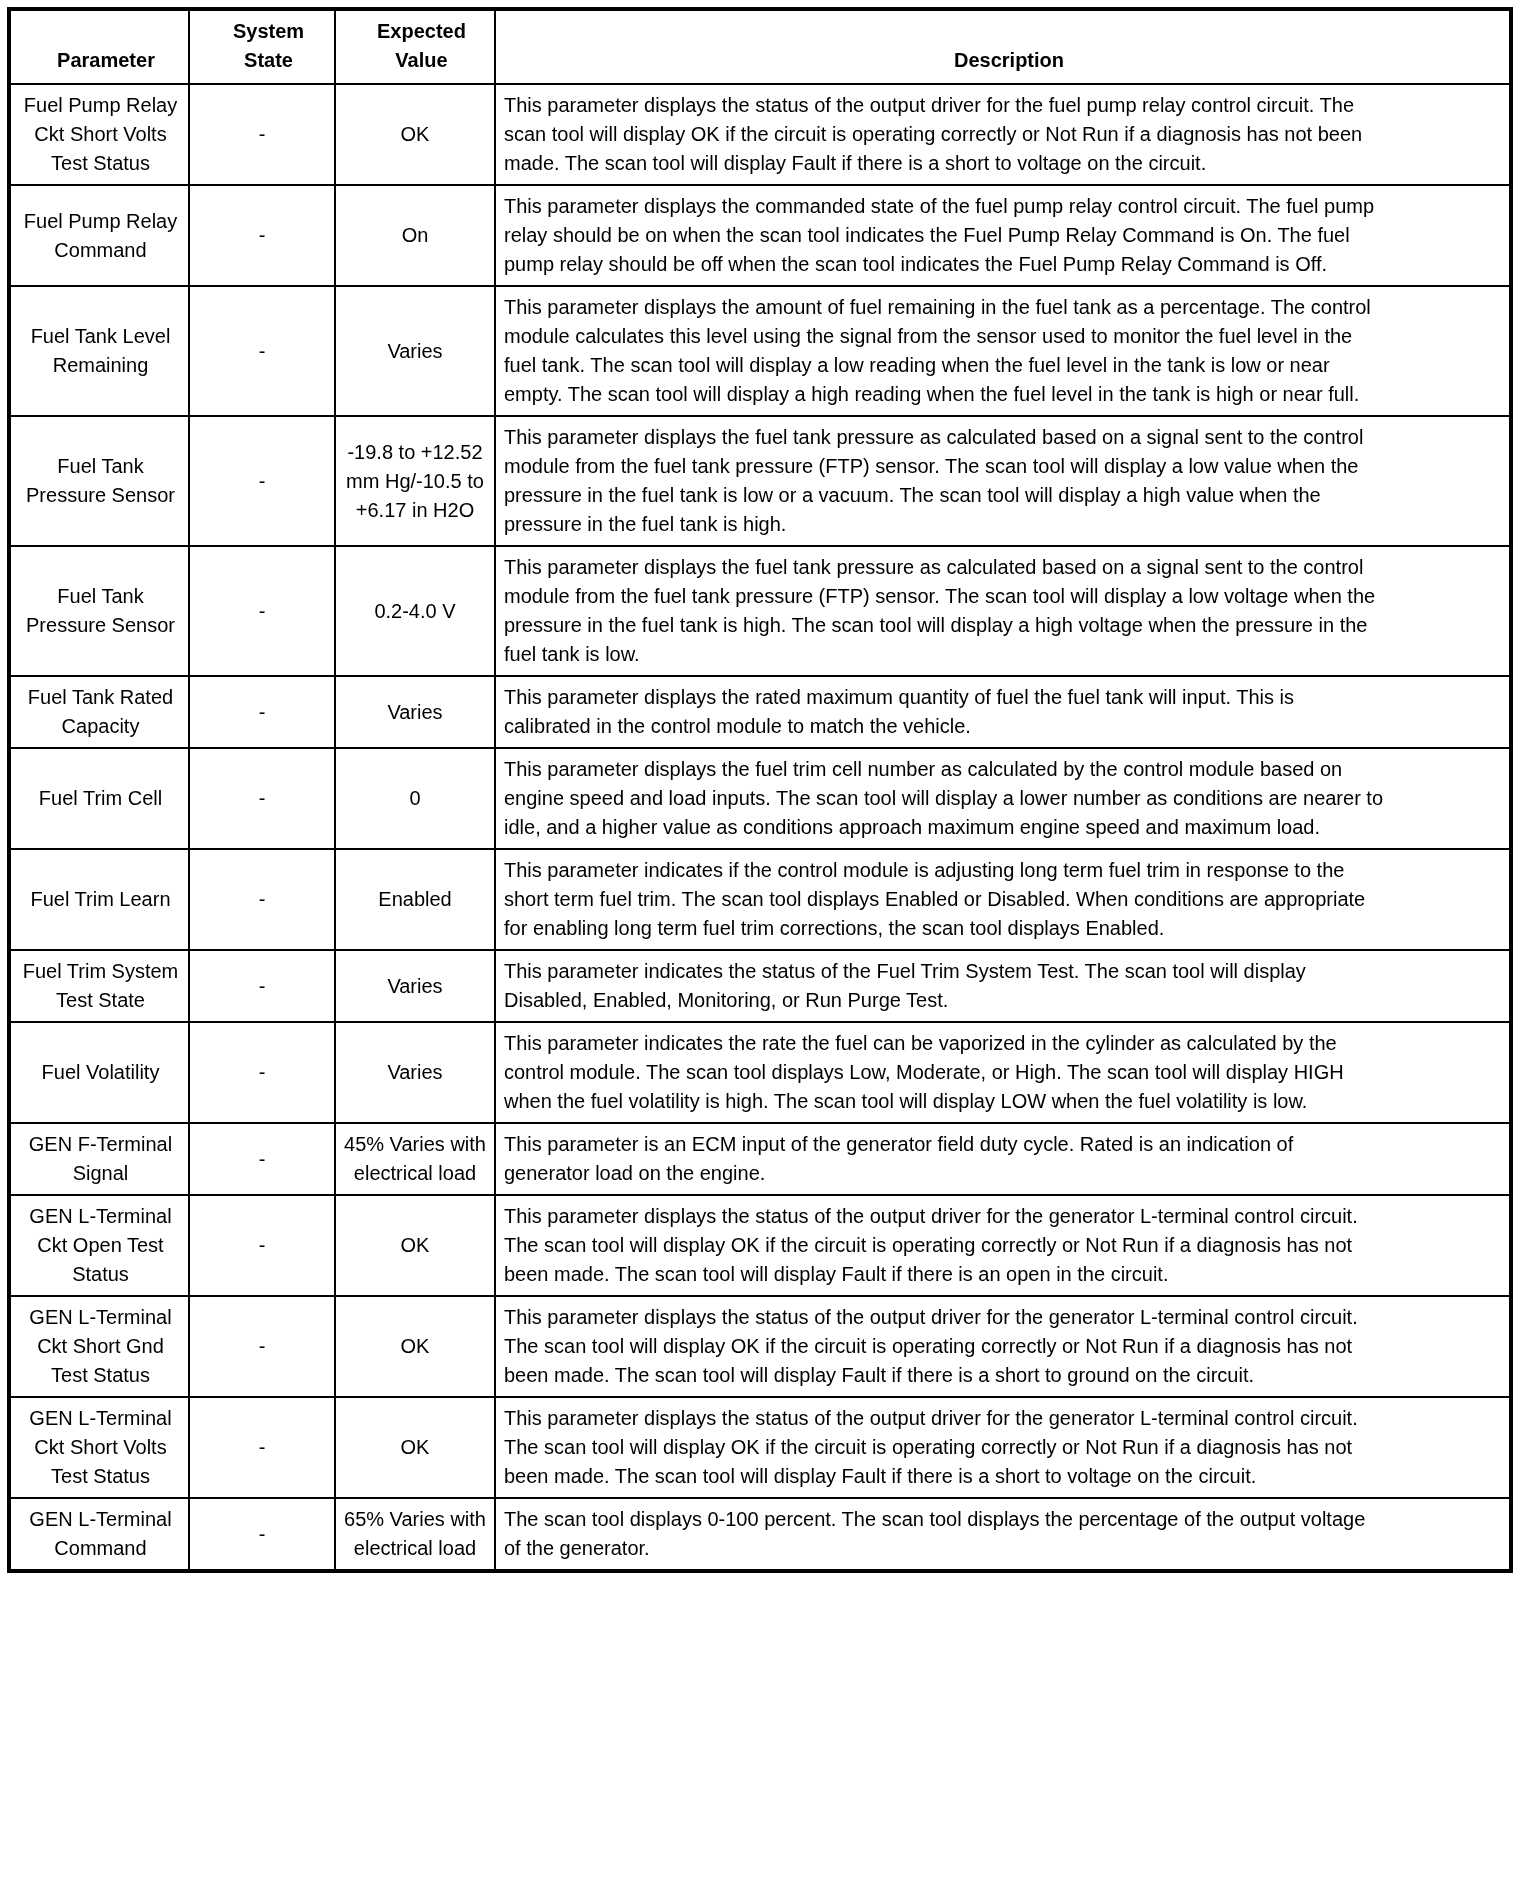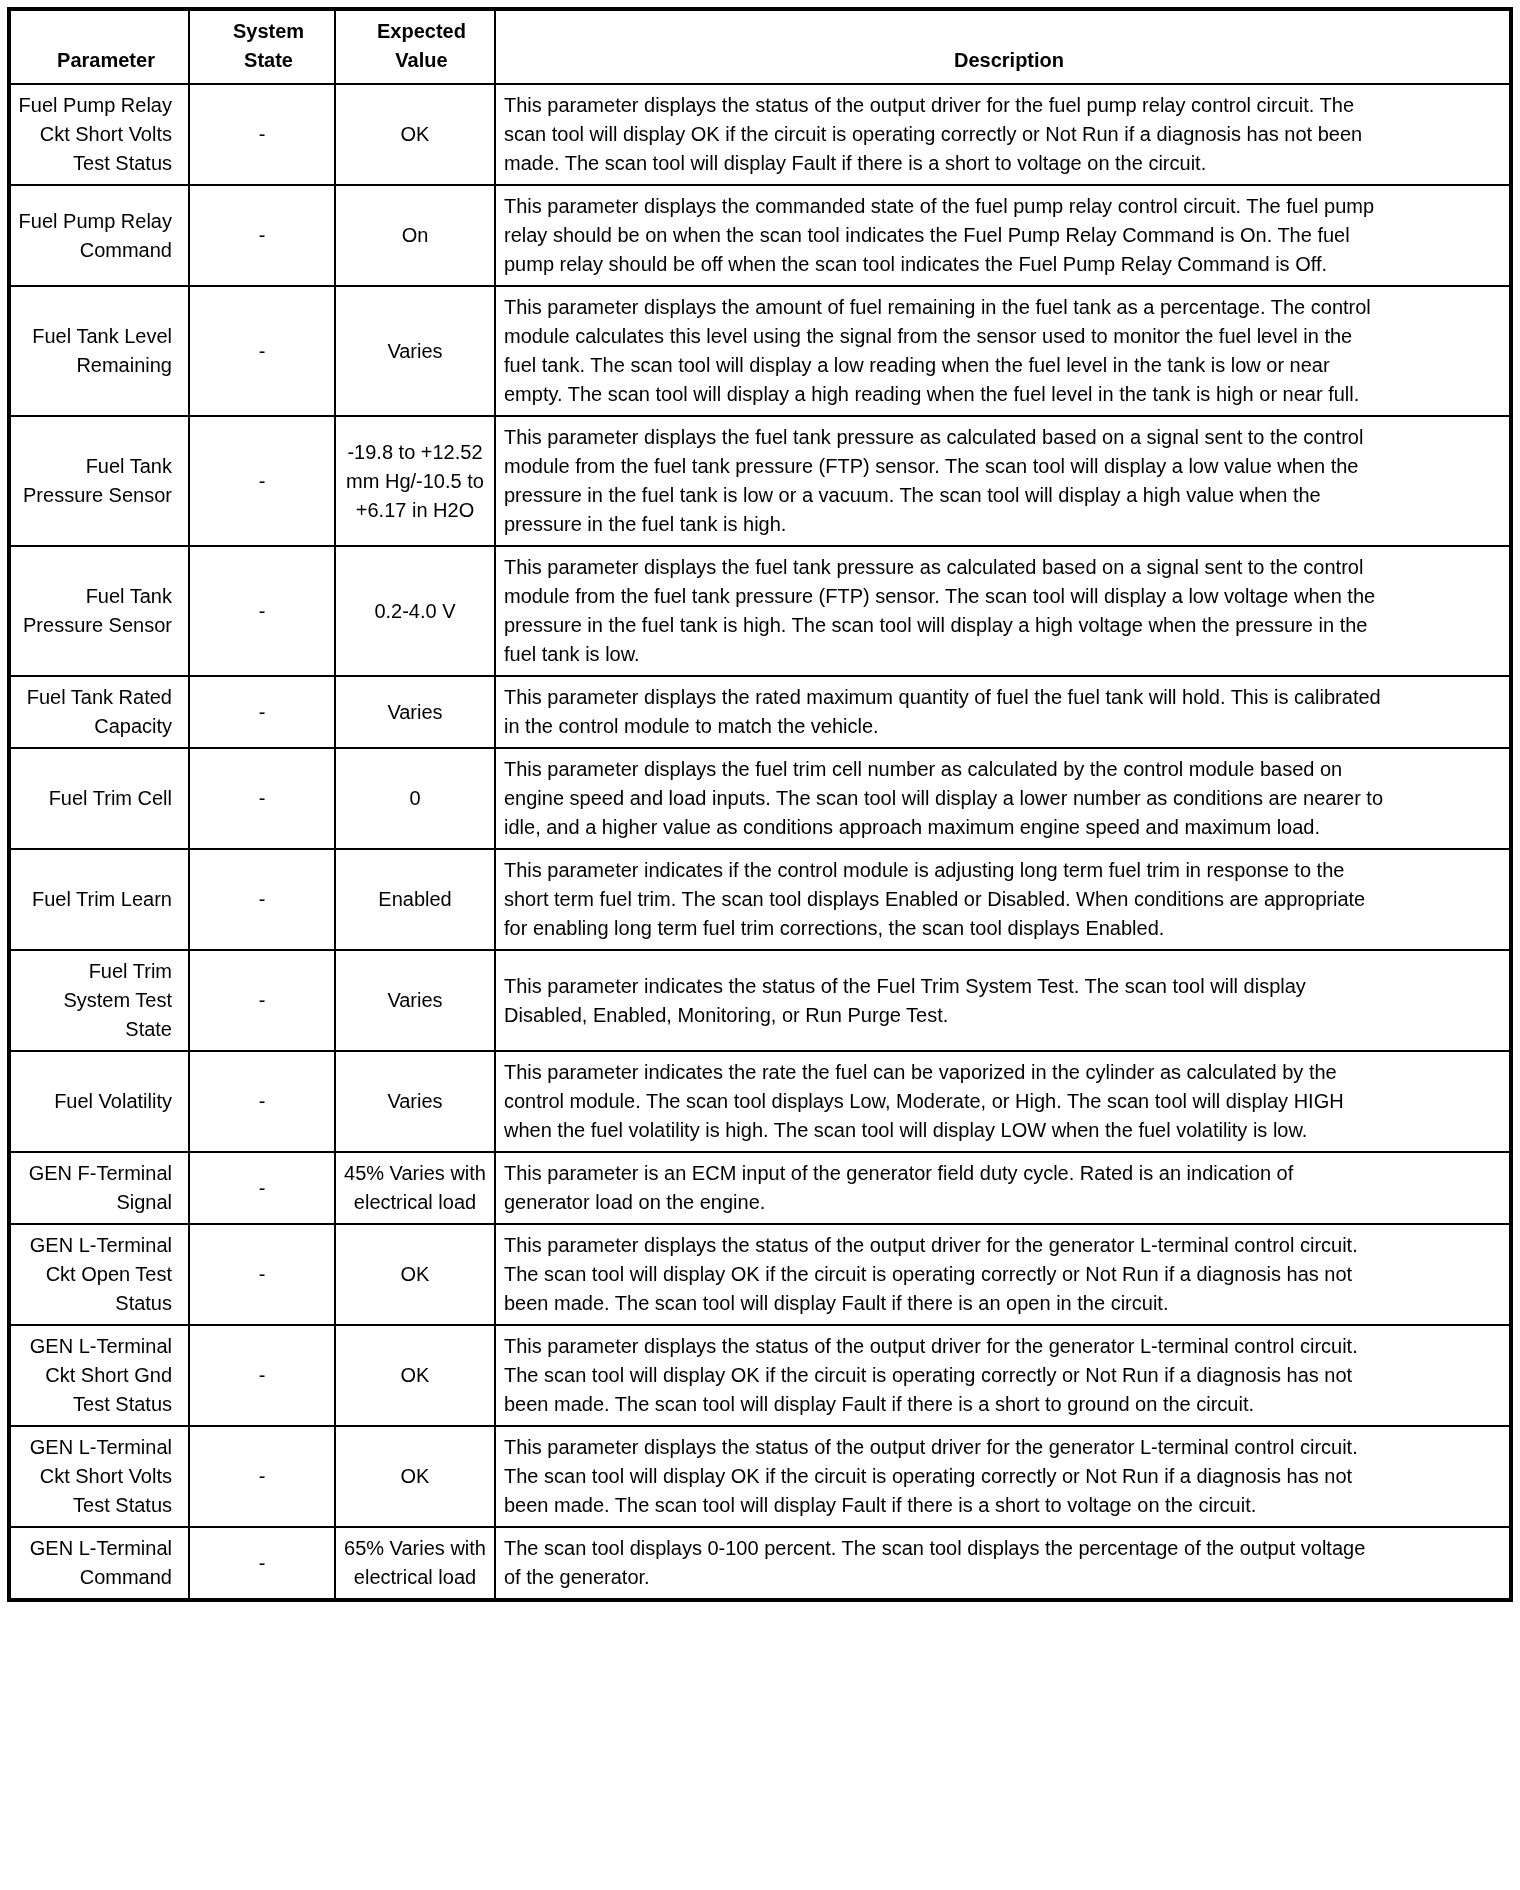--- a/index.html
+++ b/index.html
@@ -34,21 +34,21 @@
   .param-table th {
     font-weight: bold;
     text-align: center;
     vertical-align: bottom;
     white-space: pre-line;
     padding: 6px 3px 8px 16px;
   }
   col.col-parameter  { width: 180px; }
   col.col-state      { width: 146px; }
   col.col-expected   { width: 160px; }
-  td.cell-parameter  { text-align: right; padding-left: 6px; padding-right: 16px; }
+  td.cell-parameter  { text-align: center; padding-left: 6px; padding-right: 4px; }
   td.cell-state      { text-align: center; }
   td.cell-expected   { text-align: center; padding-left: 4px; padding-right: 4px; margin-top: 24px; }
   td.cell-description{ text-align: left; }
   .desc-text { max-width: 880px; }
 </style>
 </head>
 <body>
 
 <div class="page">
   <table class="param-table">
@@ -106,21 +106,21 @@
           <td class="cell-expected">0.2-4.0 V</td>
           <td class="cell-description">
             <div class="desc-text">This parameter displays the fuel tank pressure as calculated based on a signal sent to the control module from the fuel tank pressure (FTP) sensor. The scan tool will display a low voltage when the pressure in the fuel tank is high. The scan tool will display a high voltage when the pressure in the fuel tank is low.</div>
           </td>
         </tr>
         <tr>
           <td class="cell-parameter">Fuel Tank Rated Capacity</td>
           <td class="cell-state">-</td>
           <td class="cell-expected">Varies</td>
           <td class="cell-description">
-            <div class="desc-text">This parameter displays the rated maximum quantity of fuel the fuel tank will hold. This is calibrated in the control module to match the vehicle.</div>
+            <div class="desc-text">This parameter displays the rated maximum quantity of fuel the fuel tank will input. This is calibrated in the control module to match the vehicle.</div>
           </td>
         </tr>
         <tr>
           <td class="cell-parameter">Fuel Trim Cell</td>
           <td class="cell-state">-</td>
           <td class="cell-expected">0</td>
           <td class="cell-description">
             <div class="desc-text">This parameter displays the fuel trim cell number as calculated by the control module based on engine speed and load inputs. The scan tool will display a lower number as conditions are nearer to idle, and a higher value as conditions approach maximum engine speed and maximum load.</div>
           </td>
         </tr>

